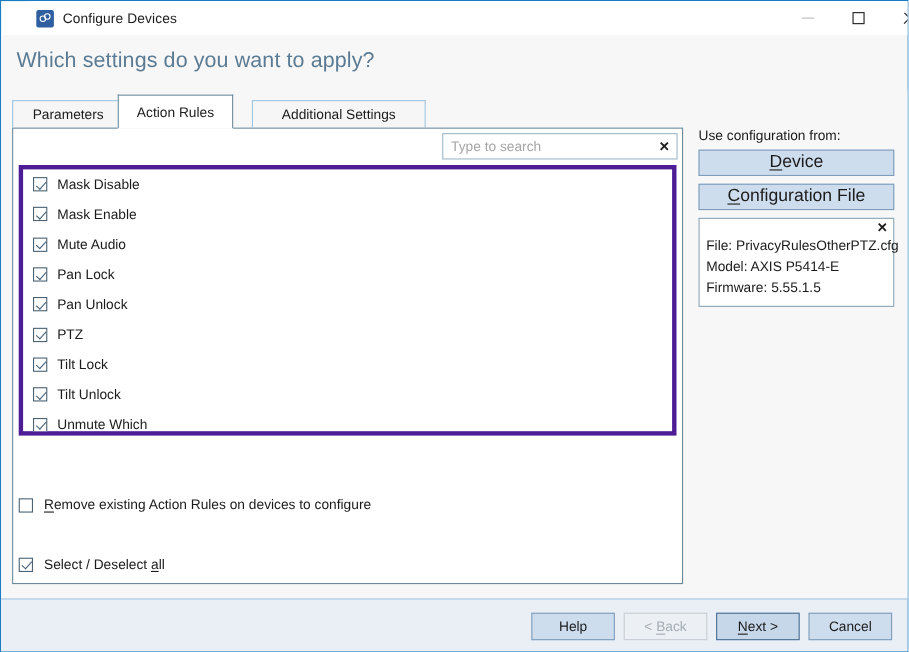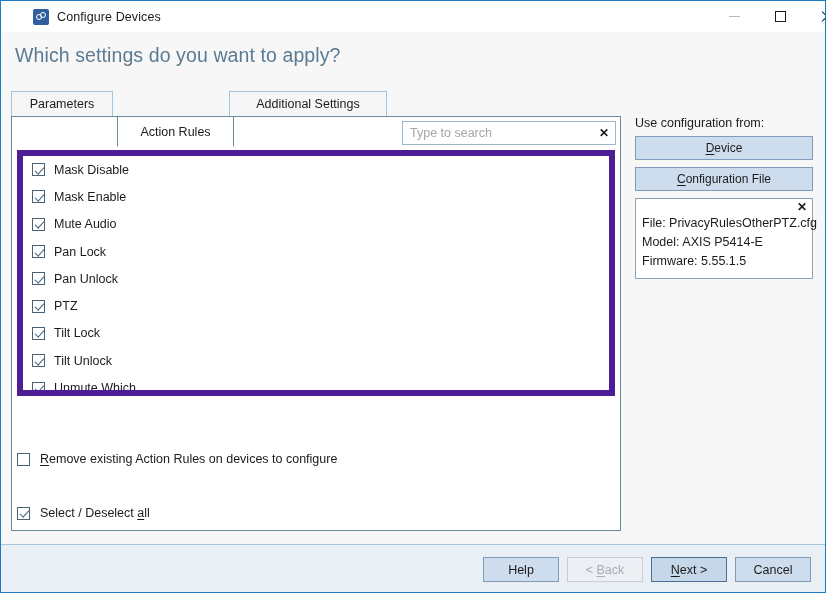--- a/index.html
+++ b/index.html
@@ -159,21 +159,21 @@
   }
   .tab.active {
     top: 0;
     height: 31px;
     background: #ffffff;
     border: 1px solid #6d8a9c;
     border-bottom: 1px solid #ffffff;
     z-index: 5;
   }
   #tab-parameters { left: 0;   width: 102px; }
-  #tab-actionrules{ left: 106px; width: 117px; margin-top: 30px; }
+  #tab-actionrules{ left: 96px; width: 105px; }
   #tab-additional { left: 218px; width: 158px; }
 
   
   .tabpanel {
     position: absolute;
     left: 10px;
     top: 34px;
     width: 610px;
     height: 415px;
     box-sizing: border-box;
@@ -212,21 +212,21 @@
     color: #1b1b1b;
   }
 
   .listbox {
     position: absolute;
     left: 5px;
     top: 33px;
     width: 598px;
     height: 246px;
     box-sizing: border-box;
-    border: 6px solid #4c1d95;
+    border: 4px solid #4c1d95;
     background: #ffffff;
     overflow: hidden;
   }
   .listrow {
     display: flex;
     align-items: center;
     height: 27.3px;
     padding-left: 9px;
   }
   .listrow .lbl {
@@ -292,21 +292,21 @@
   }
   .side-btn {
     width: 178px;
     height: 24px;
     box-sizing: border-box;
     background: #cddded;
     border: 1px solid #7f9dba;
     display: flex;
     align-items: center;
     justify-content: center;
-    font-size: 12px;
+    font-size: 16px;
     color: #1b1b1b;
     margin-bottom: 7px;
     white-space: nowrap;
   }
   .infobox {
     position: relative;
     width: 178px;
     box-sizing: border-box;
     border: 1px solid #8aa4b5;
     background: #ffffff;

